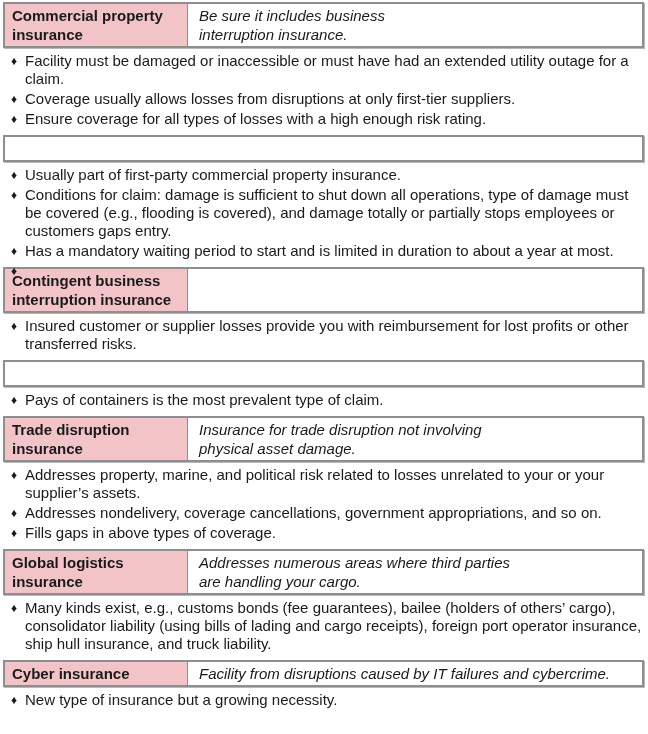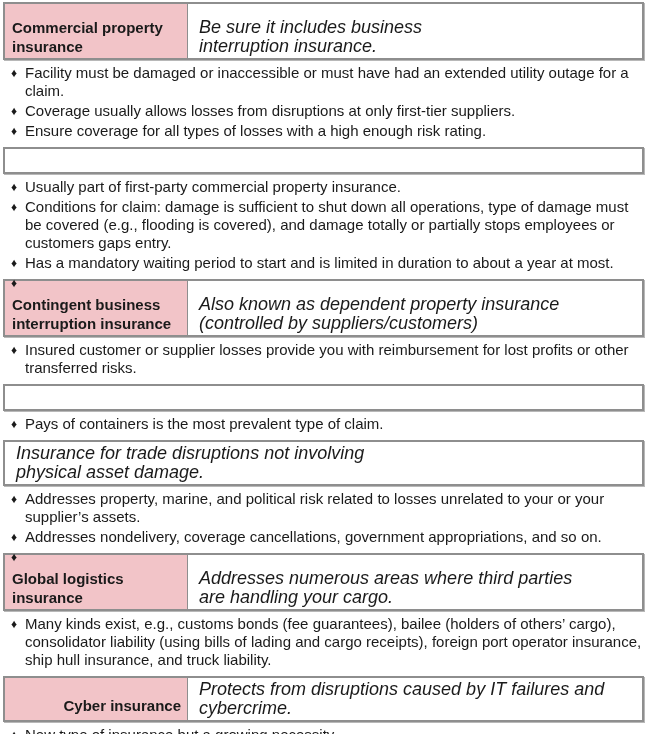--- a/index.html
+++ b/index.html
@@ -25,33 +25,32 @@
     border: 2px solid var(--border-gray);
     box-shadow: 1px 1px 0 #b8b8b8;
     background: #ffffff;
     min-height: 27px;
   }
   .title-cell {
     width: 183px;
     flex: 0 0 183px;
     background: var(--header-bg);
     border-right: 1px solid var(--border-gray);
-    padding: 14px 6px 2px 7px;
+    padding: 2px 6px 2px 7px;
     font-weight: bold;
     font-size: 15px;
     line-height: 19px;
     display: flex;
     align-items: center;
-    justify-content: flex-end;
   }
   .desc-cell {
     flex: 1 1 auto;
     padding: 2px 8px 2px 11px;
     font-style: italic;
-    font-size: 18px;
+    font-size: 15px;
     line-height: 19px;
     display: flex;
     align-items: flex-end;
   }
   .desc-cell > span { white-space: pre-line; }
   ul.bullets {
     list-style: none;
     margin: 4px 0 7px 0;
   }
   ul.bullets li {
@@ -125,24 +124,20 @@
     <span class="diamond">♦</span>
   </li>
 </ul>
   </section>
 
   <section class="section">
     <div class="header-box">
       <div class="title-cell">
         <span>Contingent business interruption insurance</span>
       </div>
-      <div class="desc-cell">
-        <span>Also known as dependent property insurance
-(controlled by suppliers/customers)</span>
-      </div>
     </div>
     <ul class="bullets">
   <li>
     <span class="diamond">♦</span>
     <span>Insured customer or supplier losses provide you with reimbursement for lost profits or other transferred risks.</span>
   </li>
 </ul>
   </section>
 
   <section class="section">
@@ -151,38 +146,42 @@
     <ul class="bullets">
   <li>
     <span class="diamond">♦</span>
     <span>Pays of containers is the most prevalent type of claim.</span>
   </li>
 </ul>
   </section>
 
   <section class="section">
     <div class="header-box">
-      <div class="desc-cell">
-        <span>Insurance for trade disruptions not involving
+      <div class="title-cell">
+        <span>Trade disruption insurance</span>
+      </div>
+      <div class="desc-cell">
+        <span>Insurance for trade disruption not involving
 physical asset damage.</span>
       </div>
     </div>
     <ul class="bullets">
   <li>
     <span class="diamond">♦</span>
     <span>Addresses property, marine, and political risk related to losses unrelated to your or your supplier’s assets.</span>
   </li>
 
   <li>
     <span class="diamond">♦</span>
     <span>Addresses nondelivery, coverage cancellations, government appropriations, and so on.</span>
   </li>
 
   <li>
     <span class="diamond">♦</span>
+    <span>Fills gaps in above types of coverage.</span>
   </li>
 </ul>
   </section>
 
   <section class="section">
     <div class="header-box">
       <div class="title-cell">
         <span>Global logistics insurance</span>
       </div>
       <div class="desc-cell">
@@ -197,21 +196,21 @@
   </li>
 </ul>
   </section>
 
   <section class="section">
     <div class="header-box">
       <div class="title-cell">
         <span>Cyber insurance</span>
       </div>
       <div class="desc-cell">
-        <span>Protects from disruptions caused by IT failures and cybercrime.</span>
+        <span>Facility from disruptions caused by IT failures and cybercrime.</span>
       </div>
     </div>
     <ul class="bullets">
   <li>
     <span class="diamond">♦</span>
     <span>New type of insurance but a growing necessity.</span>
   </li>
 </ul>
   </section>
 </main>

